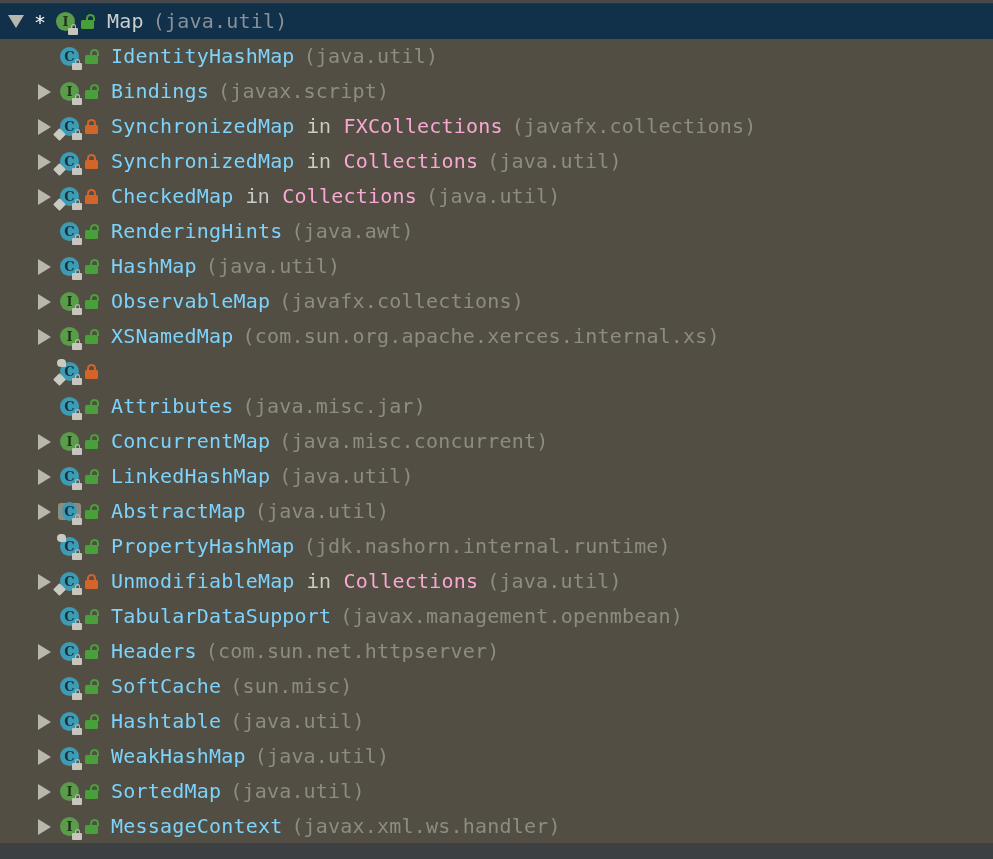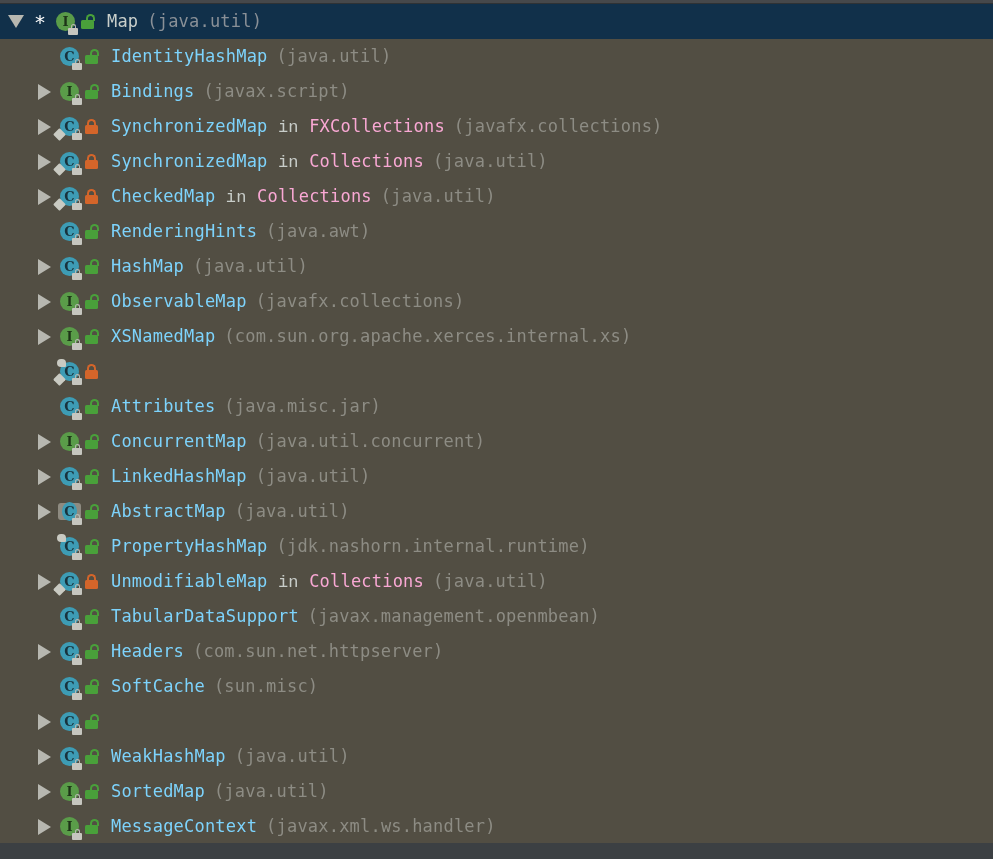--- a/index.html
+++ b/index.html
@@ -206,21 +206,21 @@
   }
   
   .vis-icon.pub .v-body { background: #49a03a; }
   .vis-icon.pub .v-shackle { left: 6px; border-color: #49a03a; }
   
   .vis-icon.priv .v-body { background: #d4652a; }
   .vis-icon.priv .v-shackle { left: 2.5px; border-color: #d4652a; }
 
   
   .label {
-    font-size: 17px;
+    font-size: 20px;
     line-height: 21px;
     letter-spacing: 0.2px;
   }
   .name { color: #7dd3fc; }
   .in-kw { color: #c8cdc9; font-family: Liberation Mono, monospace; }
   .owner { color: #f9a8d4; }
   .pkg  { color: #8d8c84; margin-left: 9px; }
   .row.selected .name,
   .row.selected .in-kw,
   .row.selected .owner { color: #c9cfcb; }
@@ -466,21 +466,21 @@
           <div class="disc intf">I</div>
           <div class="lock-badge">
             <div class="shackle"></div>
             <div class="body"></div>
           </div>
         </div>
         <div class="vis-icon pub">
           <div class="v-shackle"></div>
           <div class="v-body"></div>
         </div>
-        <div class="label"><span class="name">ConcurrentMap</span><span class="pkg">(java.util.concurrent)</span></div>
+        <div class="label"><span class="name">ConcurrentMap</span><span class="pkg">(java.misc.concurrent)</span></div>
       </div>
       <div class="row">
         <div class="arrow-cell deep">
           <div class="tri collapsed"></div>
         </div>
         <div class="star-cell empty"></div>
         <div class="type-icon">
           <div class="disc cls">C</div>
           <div class="lock-badge">
             <div class="shackle"></div>
@@ -607,20 +607,21 @@
           <div class="disc cls">C</div>
           <div class="lock-badge">
             <div class="shackle"></div>
             <div class="body"></div>
           </div>
         </div>
         <div class="vis-icon pub">
           <div class="v-shackle"></div>
           <div class="v-body"></div>
         </div>
+        <div class="label"><span class="name">Hashtable</span><span class="pkg">(java.util)</span></div>
       </div>
       <div class="row">
         <div class="arrow-cell deep">
           <div class="tri collapsed"></div>
         </div>
         <div class="star-cell empty"></div>
         <div class="type-icon">
           <div class="disc cls">C</div>
           <div class="lock-badge">
             <div class="shackle"></div>

